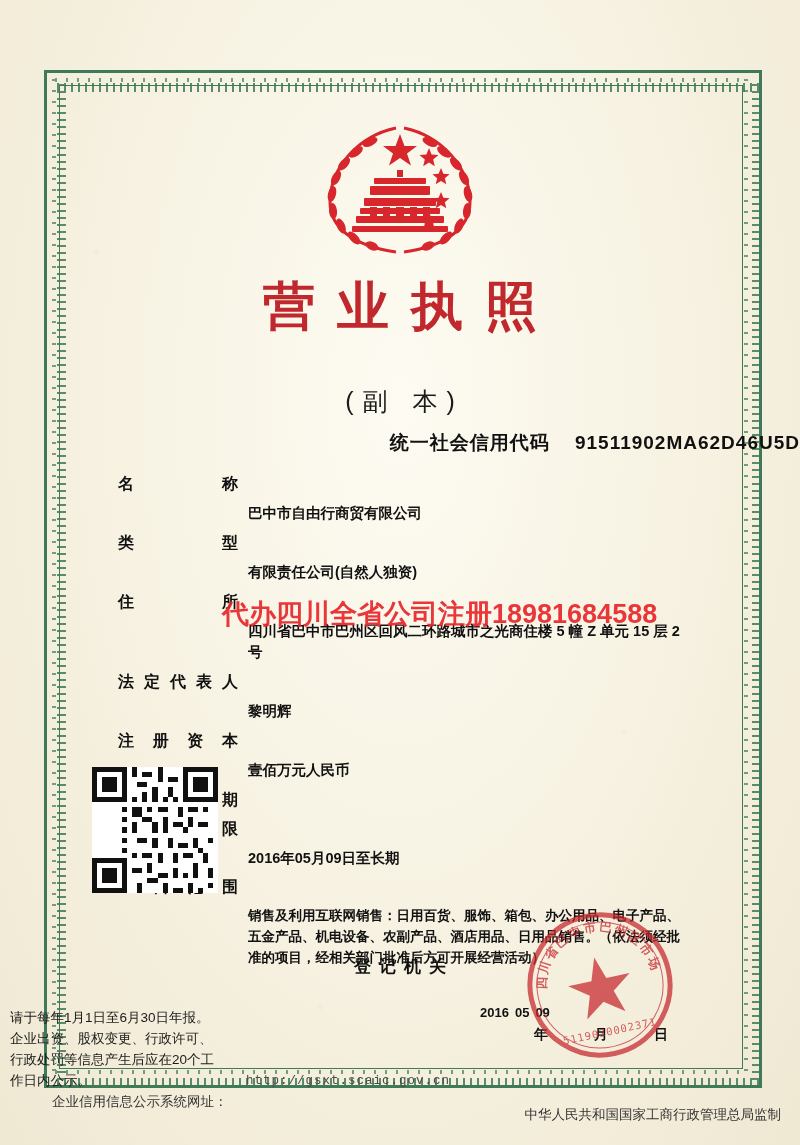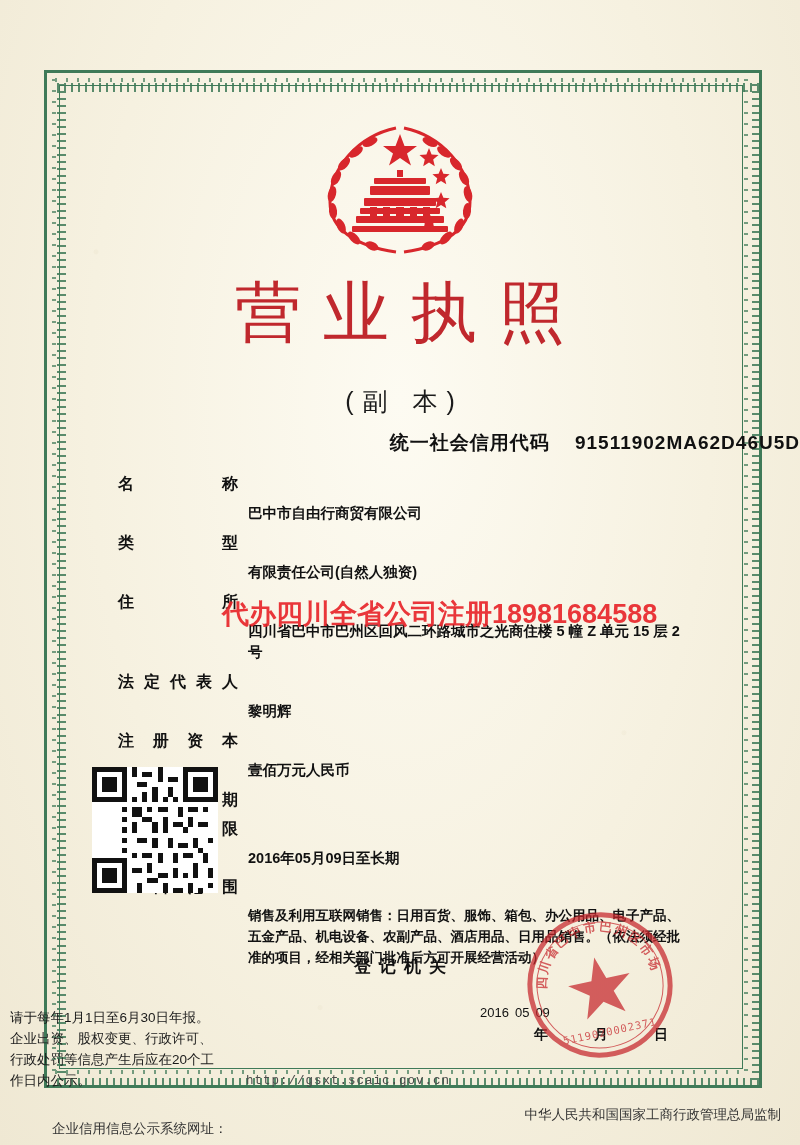--- a/index.html
+++ b/index.html
@@ -42,21 +42,21 @@
       repeating-linear-gradient(0deg,transparent 0 3px,#3f7a58 3px 5px,transparent 5px 11px) left/4px 100% no-repeat,
       repeating-linear-gradient(0deg,transparent 0 3px,#3f7a58 3px 5px,transparent 5px 11px) right/4px 100% no-repeat;
     opacity:.7;
   }
   
   #emblem{position:absolute;left:50%;top:112px;transform:translateX(-50%);}
   
   #title{
     position:absolute;left:0;right:0;top:280px;text-align:center;
     font-family:"DejaVu Sans","Liberation Sans",sans-serif;
-    font-size:66px;font-weight:normal;color:#c0282d;
+    font-size:52px;font-weight:bold;color:#c0282d;
     letter-spacing:22px;text-indent:22px;
     line-height:1;
   }
   #subtitle{
     position:absolute;left:0;right:0;top:385px;text-align:center;
     font-size:25px;color:#1b1b1b;letter-spacing:9px;text-indent:9px;
   }
   #credit-code{
     position:absolute;left:0;right:0;top:430px;text-align:right;
     font-size:19px;font-weight:bold;color:#111;letter-spacing:1px;
@@ -90,36 +90,36 @@
   
   #registry{
     position:absolute;left:0;right:0;top:955px;text-align:center;
     font-size:17px;font-weight:bold;color:#111;letter-spacing:8px;text-indent:8px;
   }
   #date-line{
     position:absolute;left:480px;top:1005px;width:250px;
     display:flex;align-items:flex-end;gap:6px;
     font-size:13px;color:#111;
   }
-  #date-line .dnum{font-weight:normal;}
+  #date-line .dnum{font-weight:bold;}
   
   #seal{position:absolute;left:520px;top:905px;width:160px;height:160px;}
   
   #notice{
     position:absolute;left:10px;top:1008px;width:250px;
     font-size:13.5px;color:#1a1a1a;line-height:1.55;
   }
   #gsxt-url{
     position:absolute;left:246px;top:1074px;
     font-family:Liberation Mono, monospace;
     font-size:12.5px;color:#4a4a4a;letter-spacing:1px;
   }
   #footer-left{
     position:absolute;left:52px;top:1093px;
-    font-size:13.5px;color:#333;margin-top:27px;
+    font-size:13.5px;color:#333;
   }
   #footer-right{
     position:absolute;right:19px;top:1106px;
     font-size:13.5px;color:#333;
   }
   
   .speckle{position:absolute;inset:0;pointer-events:none;
     background:
       radial-gradient(circle at 12% 22%, rgba(180,160,110,.06) 0 2px, transparent 3px),
       radial-gradient(circle at 78% 64%, rgba(180,160,110,.05) 0 2px, transparent 3px),

